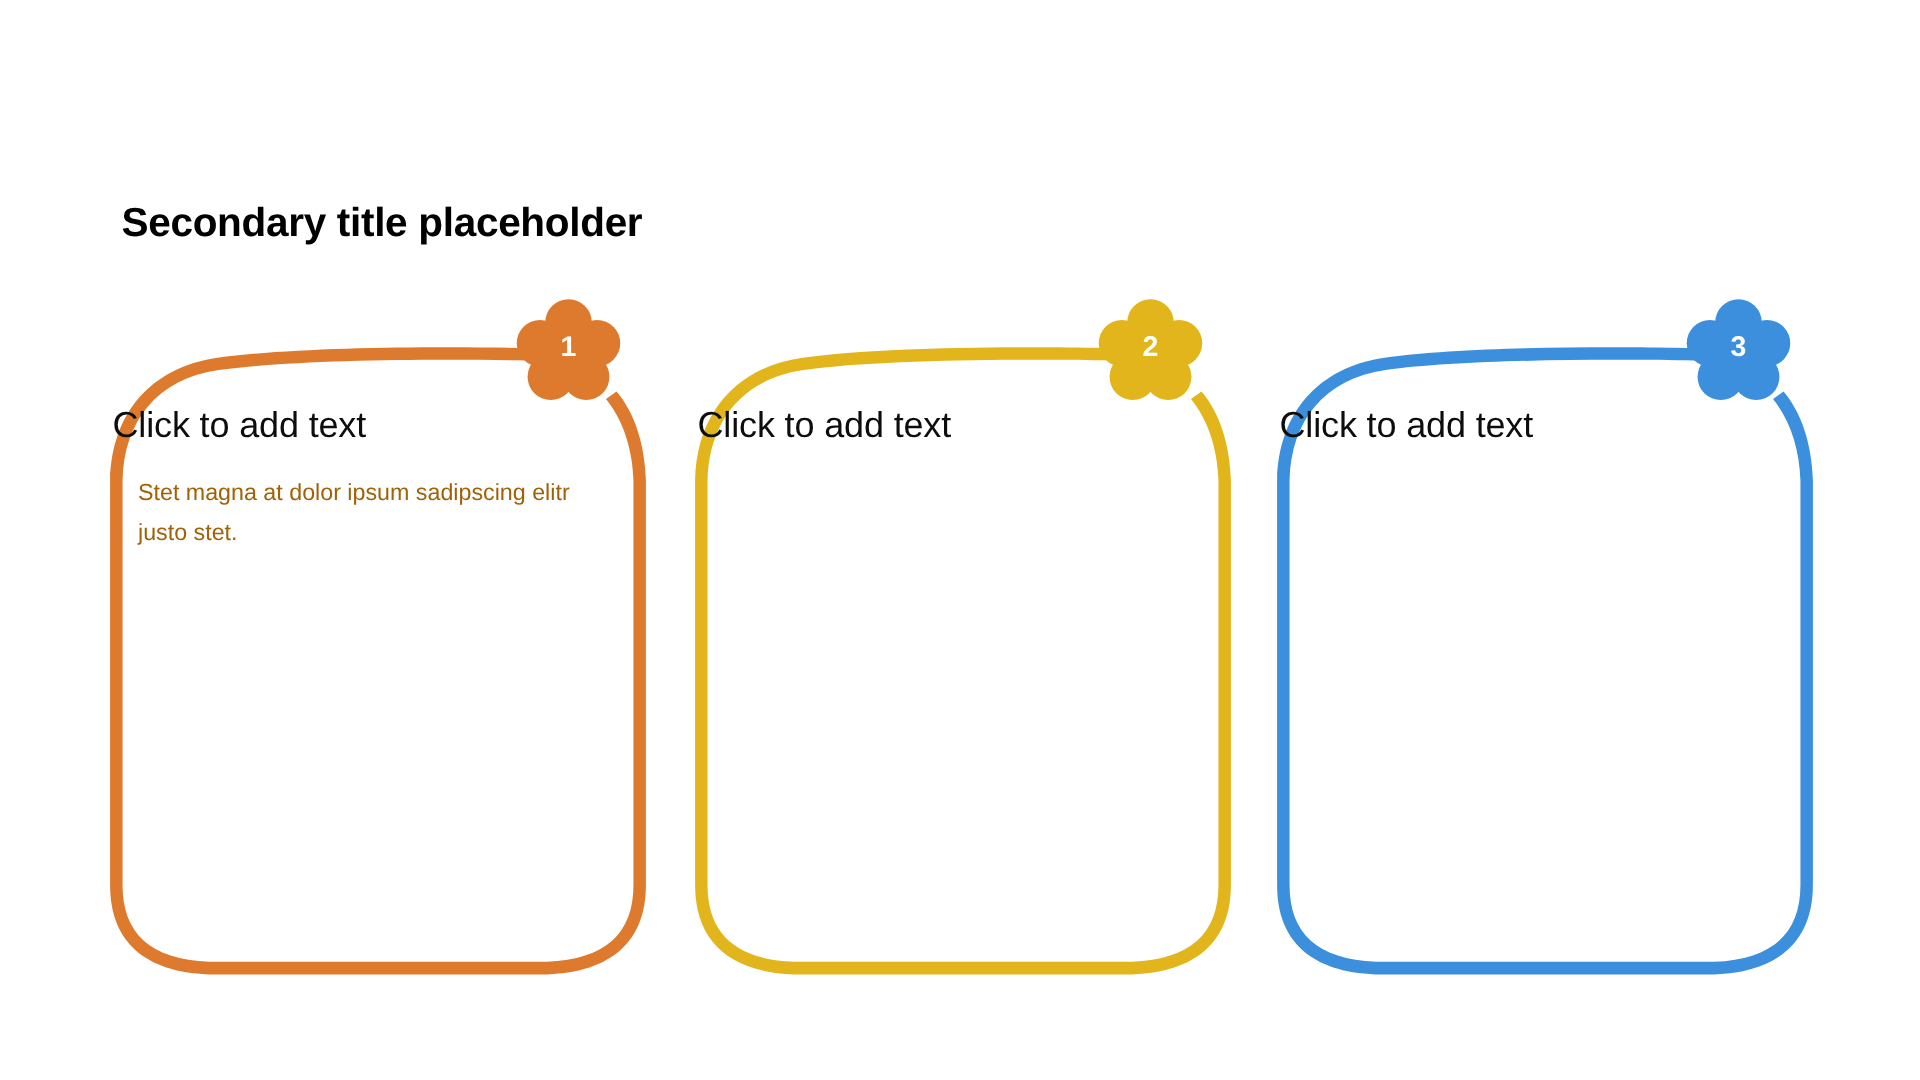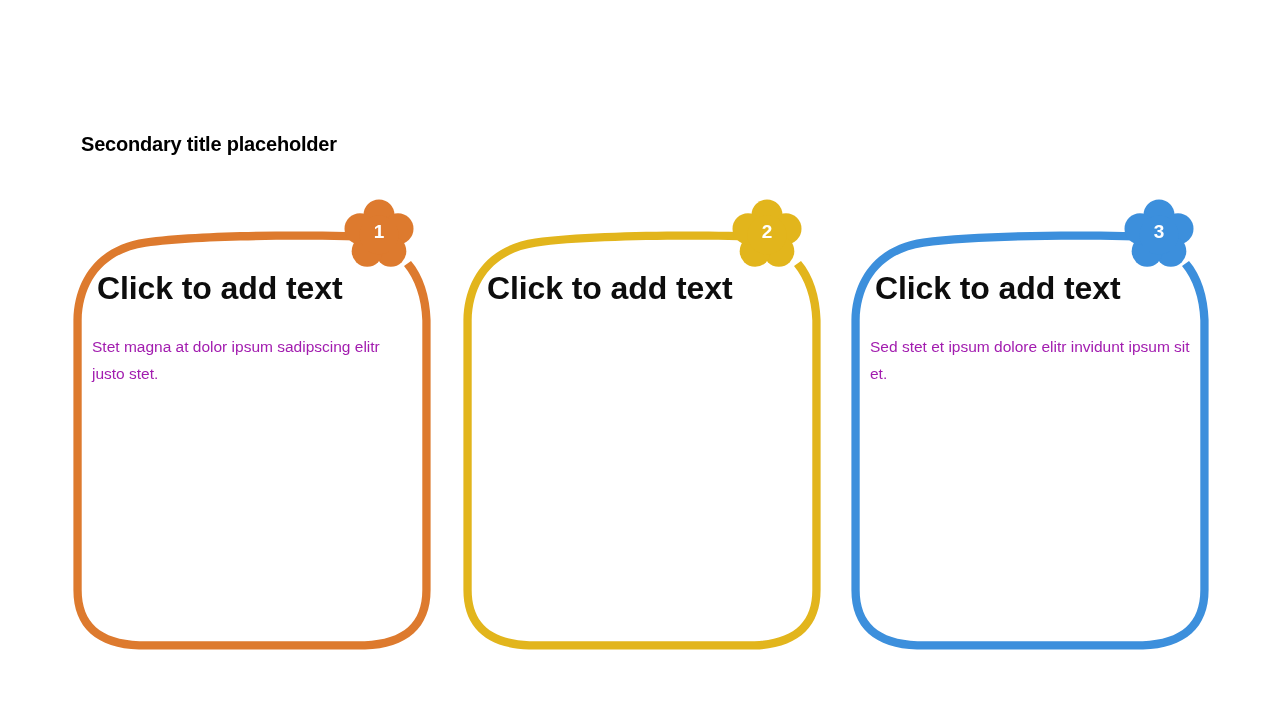--- a/index.html
+++ b/index.html
@@ -18,21 +18,21 @@
     position: absolute;
     left: 0; top: 0;
     width: 1280px;
     height: 720px;
     background: #ffffff;
   }
   #slide-title {
     position: absolute;
     left: 81px;
     top: 133px;
-    font-size: 20px;
+    font-size: 27px;
     font-weight: bold;
     color: #000000;
     letter-spacing: -0.2px;
     white-space: nowrap;
   }
   .card {
     position: absolute;
     top: 200px;
     width: 400px;
     height: 470px;
@@ -43,36 +43,36 @@
 
   .card-frame-svg {
     position: absolute;
     left: 0; top: 0;
     width: 400px;
     height: 470px;
     overflow: visible;
   }
   .card-heading {
     position: absolute;
-    left: 42px;
+    left: 20px;
     top: 70px;
-    font-size: 32px;
-    font-weight: bold;
+    font-size: 24px;
+    font-weight: normal;
     color: #0d0d0d;
     letter-spacing: -0.1px;
     white-space: nowrap;
   }
   .card-body {
     position: absolute;
     left: 37px;
-    top: 133px;
+    top: 115px;
     width: 322px;
     font-size: 15.5px;
     line-height: 27px;
-    color: #a21caf;
+    color: #a16207;
   }
   .badge-number {
     position: absolute;
     font-size: 19px;
     font-weight: bold;
     color: #ffffff;
     text-align: center;
     width: 40px;
     pointer-events: none;
   }
@@ -170,21 +170,20 @@
         L 84.4 441.2
         C 45.4 439.6, 26.7 422.4, 26.7 390.0
         L 26.7 120.3
         C 27.6 80.5, 50.0 52.6, 90.8 46.7
         C 149.0 38.5, 270.5 39.0, 330.0 41.4
         Z"></path>
     </svg>
 
     <div class="card-heading">Click to add text</div>
 
-    <div class="card-body">Sed stet et ipsum dolore elitr invidunt ipsum sit et.</div>
   </div>
 
   <svg style="position:absolute;left:0;top:0;width:1280px;height:720px;pointer-events:none;" viewBox="0 0 1280 720">
     <g>
       <g transform="translate(379,235)">
         <circle cx="0" cy="-20" r="15.5" fill="#DD7A2E"></circle>
         <circle cx="19" cy="-6.2" r="15.5" fill="#DD7A2E"></circle>
         <circle cx="11.8" cy="16.2" r="15.5" fill="#DD7A2E"></circle>
         <circle cx="-11.8" cy="16.2" r="15.5" fill="#DD7A2E"></circle>
         <circle cx="-19" cy="-6.2" r="15.5" fill="#DD7A2E"></circle>

